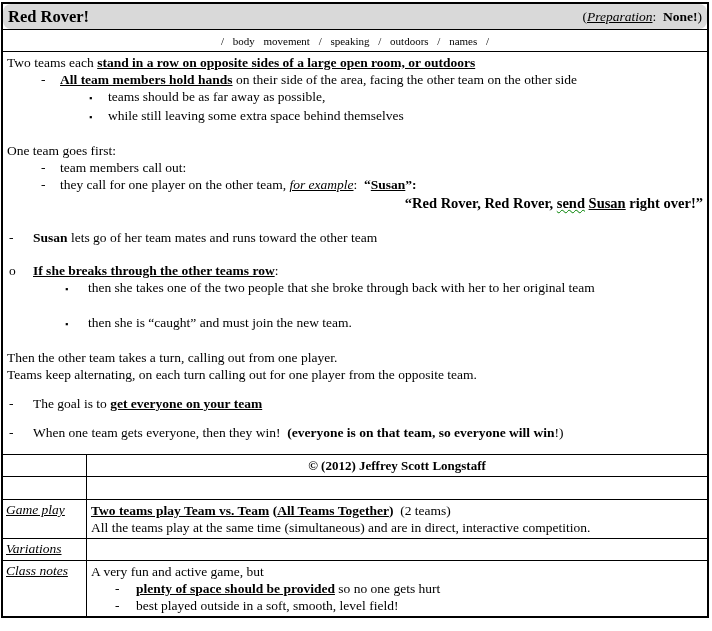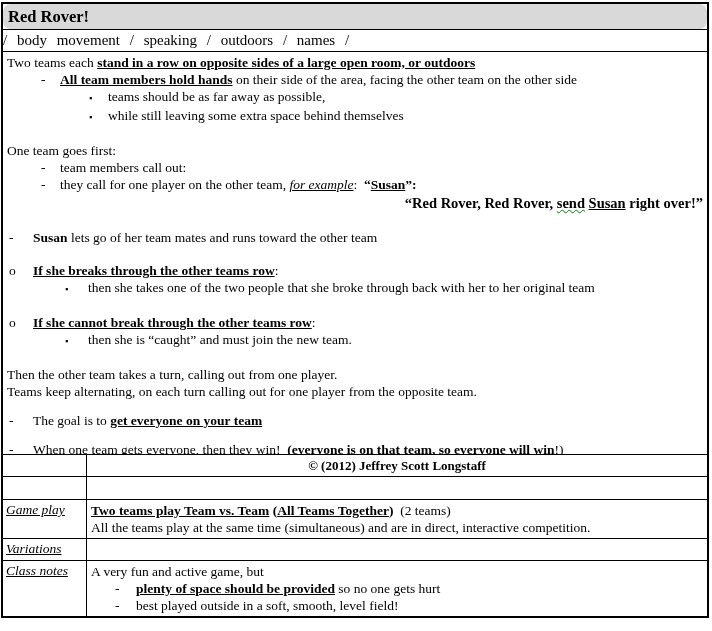--- a/index.html
+++ b/index.html
@@ -5,21 +5,21 @@
   html,body{margin:0;padding:0;background:#fff;}
   body{width:712px;height:631px;position:relative;font-family:"Liberation Serif",serif;color:#000;-webkit-font-smoothing:none;}
   .doc{position:absolute;left:1px;top:2px;width:708px;box-sizing:border-box;border:2px solid #000;background:#fff;}
   .row{border-top:1px solid #000;display:flex;box-sizing:border-box;}
   .row:first-child{border-top:none;}
   
   .r-header{background:#d9d9d9;height:25px;align-items:center;padding:0 5px;justify-content:space-between;border-radius:8px;}
   .title{font-weight:bold;font-size:16.5px;}
   .prep{font-size:13.5px;}
   
-  .r-cats{height:22px;align-items:center;font-size:15px;word-spacing:6px;}
+  .r-cats{height:22px;align-items:center;justify-content:center;font-size:11px;word-spacing:6px;}
   
   .r-main{display:block;height:403px;padding:2px 4px;font-size:13.5px;line-height:17px;overflow:hidden;}
   .ln{white-space:nowrap;}
   .mk{display:inline-block;}
   .ind-a{padding-left:34px;} .ind-a .mk{width:19px;}
   .ind-b{padding-left:82px;} .ind-b .mk{width:19px;}
   .ind-c{padding-left:2px;}  .ind-c .mk{width:24px;}
   .ind-d{padding-left:58px;} .ind-d .mk{width:23px;}
   .sq{font-size:9px;}
   .sp{height:16px;} .sps{height:12px;}
@@ -39,20 +39,21 @@
   .label{font-style:italic;text-decoration:underline;}
   .cn-ind{padding-left:24px;} .cn-ind .mk{width:21px;}
 </style>
 </head>
 <body>
 
 <div class="doc">
 
   <div class="row r-header">
     <span class="title">Red Rover!</span>
+    <span class="prep"><span>(</span><span class="i u">Preparation</span><span>: &nbsp;</span><span class="b">None!</span><span>)</span></span>
   </div>
 
   <div class="row r-cats">
     <span>/ body movement / speaking / outdoors / names /</span>
   </div>
 
   <div class="row r-main">
     <div class="ln"><span>Two teams each </span><span class="b u">stand in a row on opposite sides of a large open room, or outdoors</span></div>
     <div class="ln ind-a"><span class="mk">-</span><span class="b u">All team members hold hands</span><span> on their side of the area, facing the other team on the other side</span></div>
     <div class="ln ind-b"><span class="mk sq">▪</span><span>teams should be as far away as possible,</span></div>
@@ -61,21 +62,20 @@
     <div class="ln"><span>One team goes first:</span></div>
     <div class="ln ind-a"><span class="mk">-</span><span>team members call out:</span></div>
     <div class="ln ind-a"><span class="mk">-</span><span>they call for one player on the other team, </span><span class="i u">for example</span><span>: &nbsp;</span><span class="b">“</span><span class="b u">Susan</span><span class="b">”:</span></div>
     <div class="ln quote"><span>“Red Rover, Red Rover, </span><span class="w">send</span><span> </span><span class="u">Susan</span><span> right over!”</span></div>
     <div class="sp"></div>
     <div class="ln ind-c"><span class="mk">-</span><span class="b">Susan</span><span> lets go of her team mates and runs toward the other team</span></div>
     <div class="sp"></div>
     <div class="ln ind-c"><span class="mk">o</span><span class="b u">If she breaks through the other teams row</span><span>:</span></div>
     <div class="ln ind-d"><span class="mk sq">▪</span><span>then she takes one of the two people that she broke through back with her to her original team</span></div>
     <div class="sp"></div>
-    <div class="ln ind-c"><span class="mk">o</span><span class="b u">If she cannot break through the other teams row</span><span>:</span></div>
     <div class="ln ind-d"><span class="mk sq">▪</span><span>then she is “caught” and must join the new team.</span></div>
     <div class="sp"></div>
     <div class="ln"><span>Then the other team takes a turn, calling out from one player.</span></div>
     <div class="ln"><span>Teams keep alternating, on each turn calling out for one player from the opposite team.</span></div>
     <div class="sps"></div>
     <div class="ln ind-c"><span class="mk">-</span><span>The goal is to </span><span class="b u">get everyone on your team</span></div>
     <div class="sps"></div>
     <div class="ln ind-c"><span class="mk">-</span><span>When one team gets everyone, then they win! &nbsp;</span><span class="b">(everyone is on that team, so everyone will win</span><span>!)</span></div>
   </div>
 

